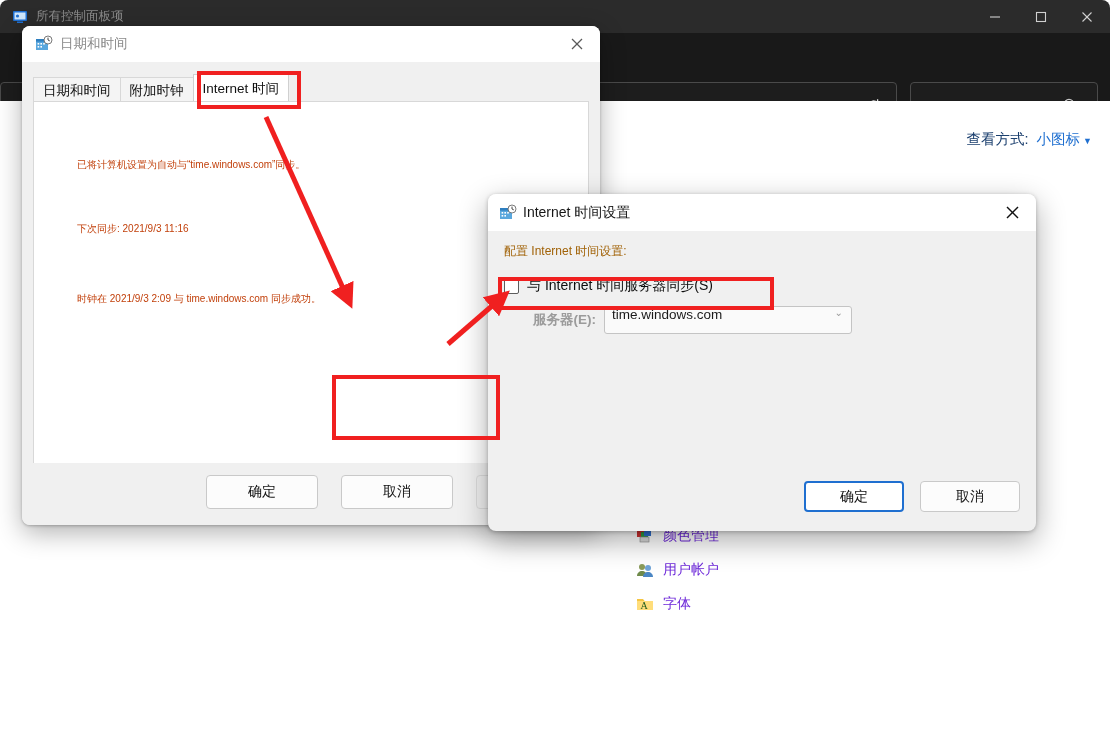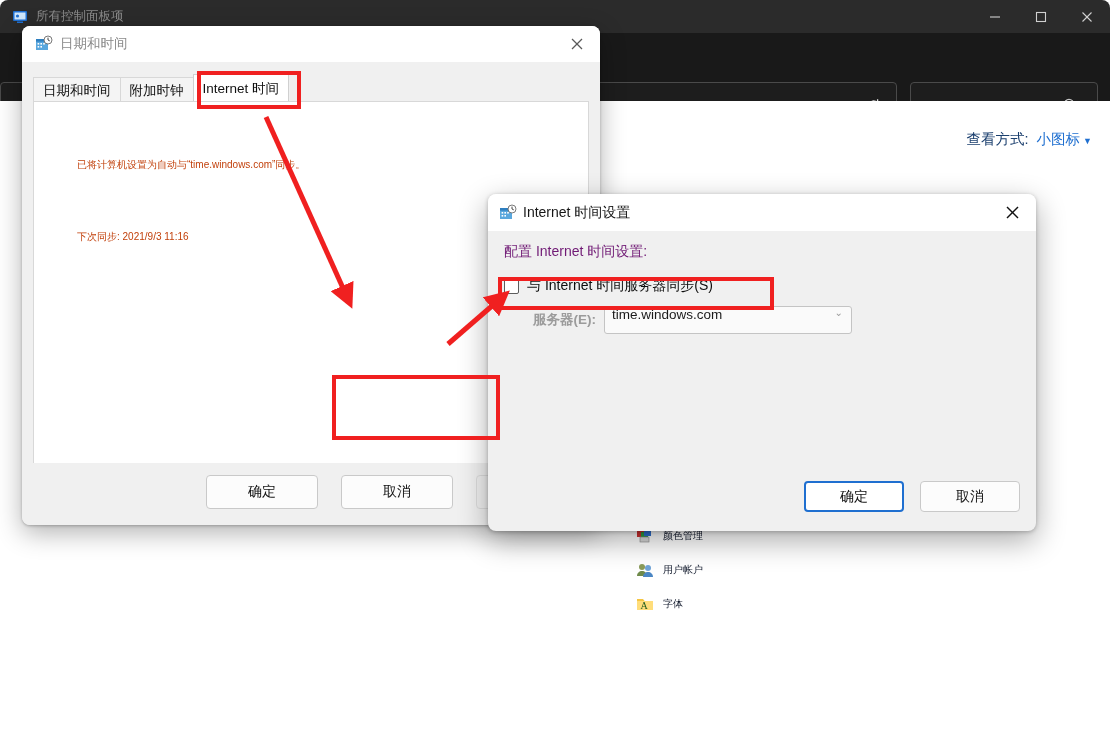--- a/index.html
+++ b/index.html
@@ -74,21 +74,21 @@
   .cp-items {
     position: absolute; left: 636px; top: 420px; width: 300px;
   }
   .cp-item {
     display: flex; align-items: center; height: 30px; margin-bottom: 4px;
   }
   .cp-item .ico {
     width: 18px; height: 18px; margin-right: 9px; flex: 0 0 18px;
     display: flex; align-items: center; justify-content: center;
   }
-  .cp-item .lbl { font-size: 10px; color: #0f172a; white-space: nowrap; }
+  .cp-item .lbl { font-size: 14px; color: #6d28d9; white-space: nowrap; }
 
   
   .dlg-dt {
     position: absolute; left: 22px; top: 26px; width: 578px; height: 499px;
     background: #f0f0f0; border-radius: 8px;
     box-shadow: 0 8px 26px rgba(0,0,0,.30), 0 1px 3px rgba(0,0,0,.25);
     overflow: hidden;
   }
   .dlg-dt-titlebar {
     position: absolute; left: 0; top: 0; width: 578px; height: 36px;
@@ -116,21 +116,21 @@
   }
   .tab.active {
     background: #ffffff; height: 29px; border-color: #d0d0d0; align-items: center;
   }
   .tabpanel {
     position: absolute; left: 11px; top: 75px; width: 556px; height: 530px;
     background: #ffffff; border: 1px solid #d8d8d8;
   }
   .tp-line { position: absolute; font-size: 10px; color: #c2410c; white-space: nowrap; }
   .tp-l1 { left: 43px; top: 56px; }
-  .tp-l2 { left: 43px; top: 128px; }
+  .tp-l2 { left: 43px; top: 120px; }
   .tp-l3 { left: 43px; top: 190px; }
 
   .btn-change {
     position: absolute; left: 357px; top: 387px; width: 145px; height: 39px;
     background: #f6f6f6; border: 1px solid #bdbdbd; border-radius: 3px;
     display: flex; align-items: center; justify-content: center; gap: 6px;
     font-size: 13.5px; color: #111;
   }
   .shield { width: 16px; height: 16px; flex: 0 0 16px; }
 
@@ -161,21 +161,21 @@
   .dlg-it-titleicon { position: absolute; left: 11px; top: 10px; width: 18px; height: 18px; }
   .dlg-it-title {
     position: absolute; left: 35px; top: 10px; font-size: 14px; color: #161616;
     white-space: nowrap;
   }
   .dlg-it-close {
     position: absolute; right: 0; top: 0; width: 48px; height: 37px;
     display: flex; align-items: center; justify-content: center; color: #111;
   }
   .it-heading {
-    position: absolute; left: 16px; top: 49px; font-size: 14px; color: #701a75;
+    position: absolute; left: 16px; top: 49px; font-size: 12px; color: #a16207;
     white-space: nowrap;
   }
   .it-checkrow {
     position: absolute; left: 16px; top: 83px; display: flex; align-items: center; gap: 8px;
   }
   .it-check {
     width: 15px; height: 15px; border: 1px solid #5c5c5c; background: #fff; border-radius: 2px;
     flex: 0 0 15px;
   }
   .it-check-label { font-size: 14px; color: #0d0d0d; white-space: nowrap; }
@@ -347,20 +347,21 @@
         <span>附加时钟</span>
       </div>
       <div class="tab active">
         <span>Internet 时间</span>
       </div>
     </div>
 
     <div class="tabpanel">
       <div class="tp-line tp-l1">已将计算机设置为自动与“time.windows.com”同步。</div>
       <div class="tp-line tp-l2">下次同步: 2021/9/3 11:16</div>
+      <div class="tp-line tp-l3">时钟在 2021/9/3 2:09 与 time.windows.com 同步成功。</div>
 
       <div class="btn-change">
         <span class="shield">
           <svg width="16" height="16" viewBox="0 0 16 16">
             <path d="M8 1 14 3v5c0 4-3 6.3-6 7-3-.7-6-3-6-7V3z" fill="#f2b418"></path>
             <path d="M8 1 14 3v5c0 4-3 6.3-6 7z" fill="#2e7fc0"></path>
             <path d="M8 1 2 3v5c0 2.1.8 3.8 2 5L8 8z" fill="#d93b2b"></path>
             <path d="M8 8 4 13c1.1 1 2.5 1.7 4 2z" fill="#2f9b3f"></path>
           </svg>
         </span>

